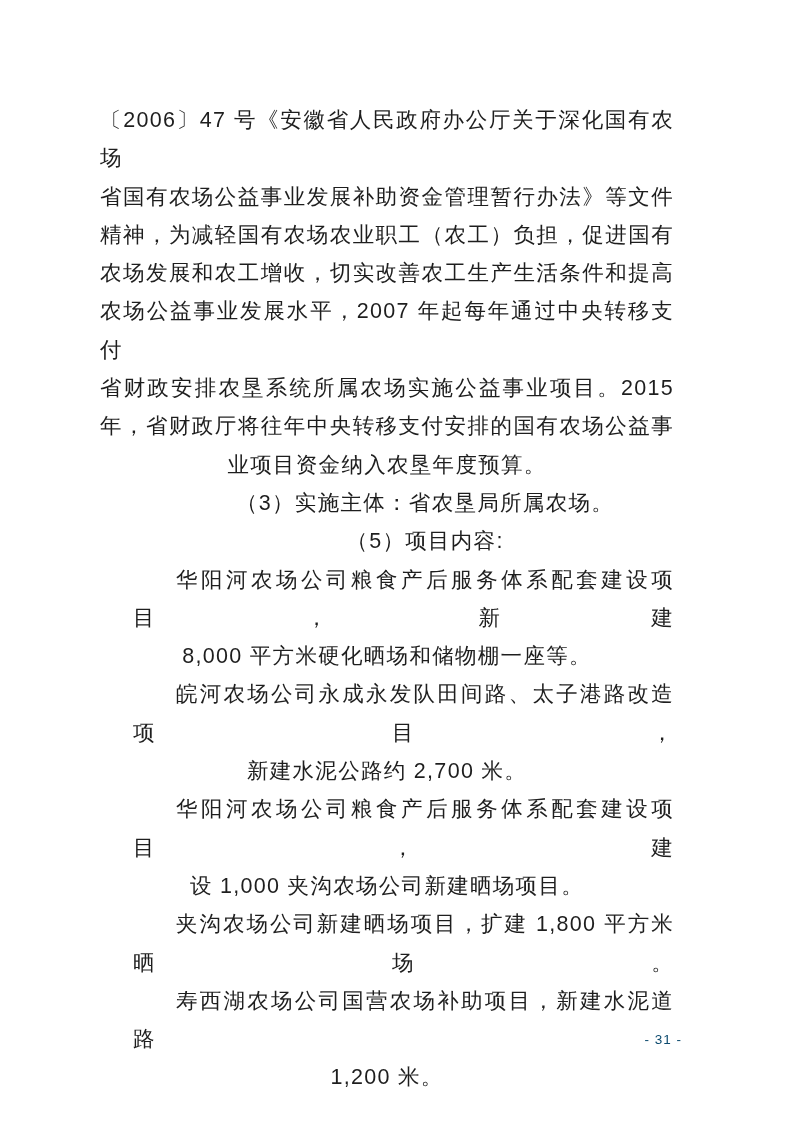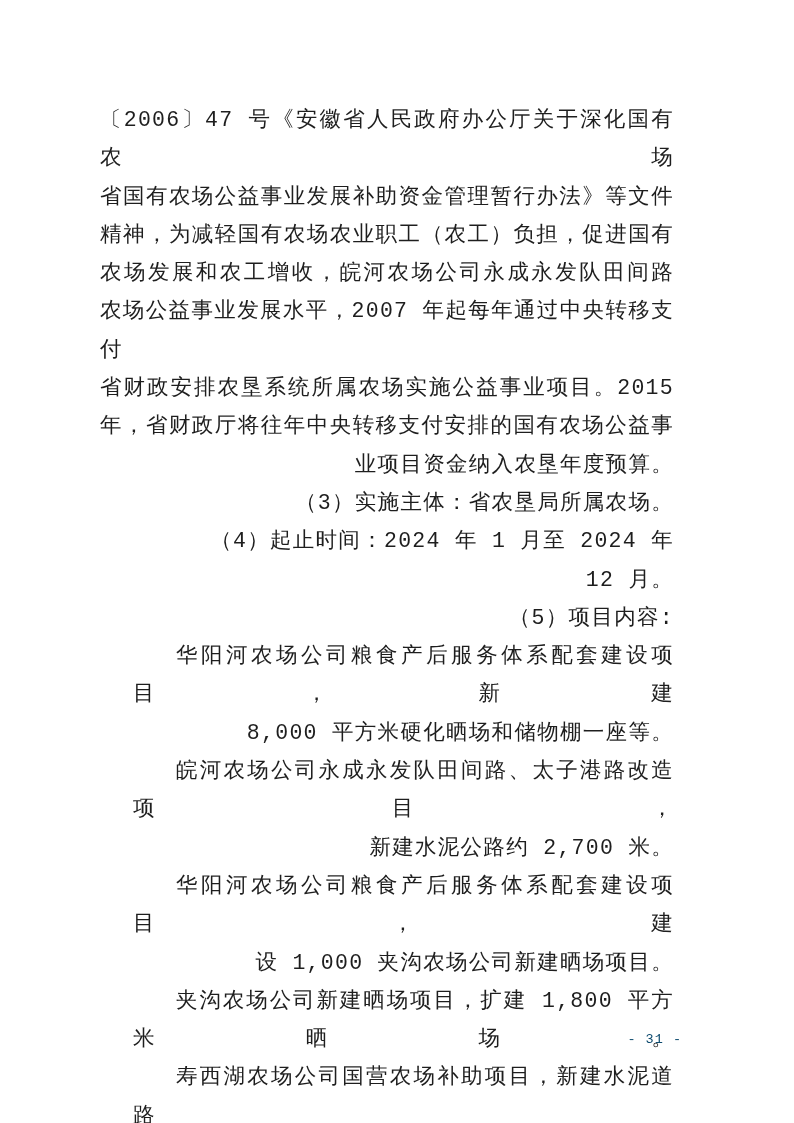--- a/index.html
+++ b/index.html
@@ -6,34 +6,34 @@
     margin: 0;
     padding: 0;
     background: #ffffff;
   }
   .page {
     position: relative;
     width: 794px;
     height: 1123px;
     background: #ffffff;
     overflow: hidden;
-    font-family: Liberation Mono, monospace;
+    font-family: Liberation Sans, sans-serif;
     color: #1e1e1e;
   }
   .body-text {
     position: absolute;
     left: 100px;
     top: 101px;
     width: 574px;
     font-size: 21.5px;
     line-height: 38.3px;
     letter-spacing: 1.3px;
   }
   .line {
-    text-align: right;
+    text-align: center;
     white-space: normal;
   }
   .line.indent {
     text-indent: 2em;
     margin-left: 33px;
   }
   .line.justify {
     text-align: justify;
     text-align-last: justify;
   }
@@ -50,27 +50,26 @@
   }
 </style>
 </head>
 <body>
 
 <div class="page">
   <div class="body-text">
       <div class="line justify">〔2006〕47 号《安徽省人民政府办公厅关于深化国有农场</div>
       <div class="line justify">省国有农场公益事业发展补助资金管理暂行办法》等文件</div>
       <div class="line justify">精神，为减轻国有农场农业职工（农工）负担，促进国有</div>
-      <div class="line justify">农场发展和农工增收，皖河农场公司永成永发队田间路</div>
+      <div class="line justify">农场发展和农工增收，切实改善农工生产生活条件和提高</div>
       <div class="line justify">农场公益事业发展水平，2007 年起每年通过中央转移支付</div>
       <div class="line justify">省财政安排农垦系统所属农场实施公益事业项目。2015</div>
       <div class="line justify">年，省财政厅将往年中央转移支付安排的国有农场公益事</div>
       <div class="line">业项目资金纳入农垦年度预算。</div>
       <div class="line indent">（3）实施主体：省农垦局所属农场。</div>
-      <div class="line indent">（4）起止时间：2024 年 1 月至 2024 年 12 月。</div>
       <div class="line indent">（5）项目内容:</div>
       <div class="line indent justify">华阳河农场公司粮食产后服务体系配套建设项目，新建</div>
       <div class="line">8,000 平方米硬化晒场和储物棚一座等。</div>
       <div class="line indent justify">皖河农场公司永成永发队田间路、太子港路改造项目，</div>
       <div class="line">新建水泥公路约 2,700 米。</div>
       <div class="line indent justify">华阳河农场公司粮食产后服务体系配套建设项目，建</div>
       <div class="line">设 1,000 夹沟农场公司新建晒场项目。</div>
       <div class="line indent justify">夹沟农场公司新建晒场项目，扩建 1,800 平方米晒场。</div>
       <div class="line indent justify">寿西湖农场公司国营农场补助项目，新建水泥道路</div>
       <div class="line">1,200 米。</div>

